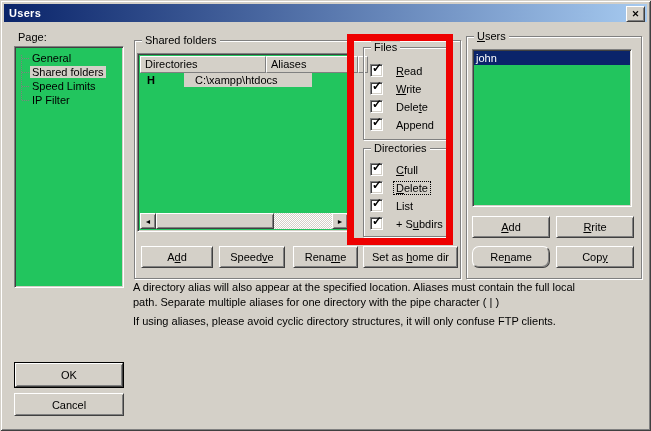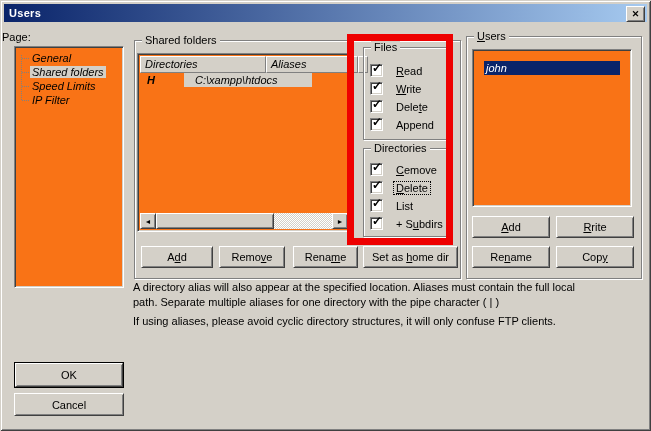--- a/index.html
+++ b/index.html
@@ -12,24 +12,23 @@
   }
   .abs { position:absolute; }
 
   
   .out {
     background:#d4d0c8;
     border:1px solid; border-color:#fff #404040 #404040 #fff;
     box-shadow: inset 1px 1px 0 #d4d0c8, inset -1px -1px 0 #808080;
   }
   .in {
-    background:#f97316;
+    background:#22c55e;
     border:1px solid; border-color:#808080 #fff #fff #808080;
     box-shadow: inset 1px 1px 0 #404040, inset -1px -1px 0 #d4d0c8;
-    font-style: italic;
   }
   .group {
     border:1px solid #808080;
     box-shadow: inset 1px 1px 0 #fff, 1px 1px 0 #fff;
   }
   .group-label {
     position:absolute; top:-7px; left:7px;
     background:#d4d0c8; padding:0 3px; line-height:13px; white-space:nowrap;
   }
 
@@ -102,21 +101,21 @@
 
 <div class="screen">
 
   <div class="titlebar">
     <span class="title-text">Users</span>
     <div class="close-btn out">
       <span>✕</span>
     </div>
   </div>
 
-  <div class="abs" style="left:2px; top:31px;">Page:</div>
+  <div class="abs" style="left:18px; top:31px;">Page:</div>
   <div class="abs in" style="left:14px; top:46px; width:110px; height:242px; box-sizing:border-box;">
     <div style="position:relative; padding-top:4px;">
       <div class="tree-vline"></div>
       <div class="tree-item">
         <span class="tree-stub"></span>
         <span class="tree-label">General</span>
       </div>
       <div class="tree-item sel">
         <span class="tree-stub"></span>
         <span class="tree-label">Shared folders</span>
@@ -162,21 +161,21 @@
       </div>
     </div>
   </div>
 
   <div class="abs out btn" style="left:141px; top:246px; width:70px; height:20px;">
     <span>A</span>
       <span class="ac">d</span>
       <span>d</span>
   </div>
   <div class="abs out btn" style="left:219px; top:246px; width:64px; height:20px;">
-    <span>Remo</span>
+    <span>Speed</span>
       <span class="ac">v</span>
       <span>e</span>
   </div>
   <div class="abs out btn" style="left:293px; top:246px; width:63px; height:20px;">
     <span>Rena</span>
       <span class="ac">m</span>
       <span>e</span>
   </div>
   <div class="abs out btn" style="left:363px; top:246px; width:93px; height:20px;">
     <span style="white-space:pre;">Set as </span>
@@ -212,21 +211,21 @@
     <span class="cb-label"><span>Append</span><span class="ac"></span><span></span></span>
   </div>
 
   <div class="abs group" style="left:363px; top:148px; width:83px; height:87px;">
     <span class="group-label">Directories</span>
   </div>
   <div class="cb-row" style="left:370px; top:163px;">
     <span class="cb">
         <span class="check">✓</span>
       </span>
-    <span class="cb-label"><span></span><span class="ac">C</span><span>emove</span></span>
+    <span class="cb-label"><span></span><span class="ac">C</span><span>full</span></span>
   </div>
   <div class="cb-row" style="left:370px; top:181px;">
     <span class="cb">
         <span class="check">✓</span>
       </span>
     <span class="cb-label focus"><span></span><span class="ac">D</span><span>elete</span></span>
   </div>
   <div class="cb-row" style="left:370px; top:199px;">
     <span class="cb">
         <span class="check">✓</span>
@@ -239,35 +238,35 @@
       </span>
     <span class="cb-label"><span>+ S</span><span class="ac">u</span><span>bdirs</span></span>
   </div>
 
   <div class="annotation"></div>
 
   <div class="abs group" style="left:466px; top:36px; width:174px; height:241px;">
     <span class="group-label"><span></span><span class="ac">U</span><span>sers</span></span>
   </div>
   <div class="abs in" style="left:472px; top:49px; width:160px; height:158px; box-sizing:border-box;">
-    <div style="padding:11px;">
+    <div style="padding:1px;">
       <div class="list-item-sel">john</div>
     </div>
   </div>
   <div class="abs out btn" style="left:472px; top:216px; width:76px; height:20px;">
     <span></span>
       <span class="ac">A</span>
       <span>dd</span>
   </div>
   <div class="abs out btn" style="left:556px; top:216px; width:76px; height:20px;">
     <span></span>
       <span class="ac">R</span>
       <span>rite</span>
   </div>
-  <div class="abs out btn" style="left:472px; top:246px; width:76px; height:20px;">
+  <div class="abs out btn" style="left:472px; top:246px; width:76px; height:20px;border-radius:7px;">
     <span>Re</span>
       <span class="ac">n</span>
       <span>ame</span>
   </div>
   <div class="abs out btn" style="left:556px; top:246px; width:76px; height:20px;">
     <span>Cop</span>
       <span class="ac">y</span>
       <span></span>
   </div>
 

